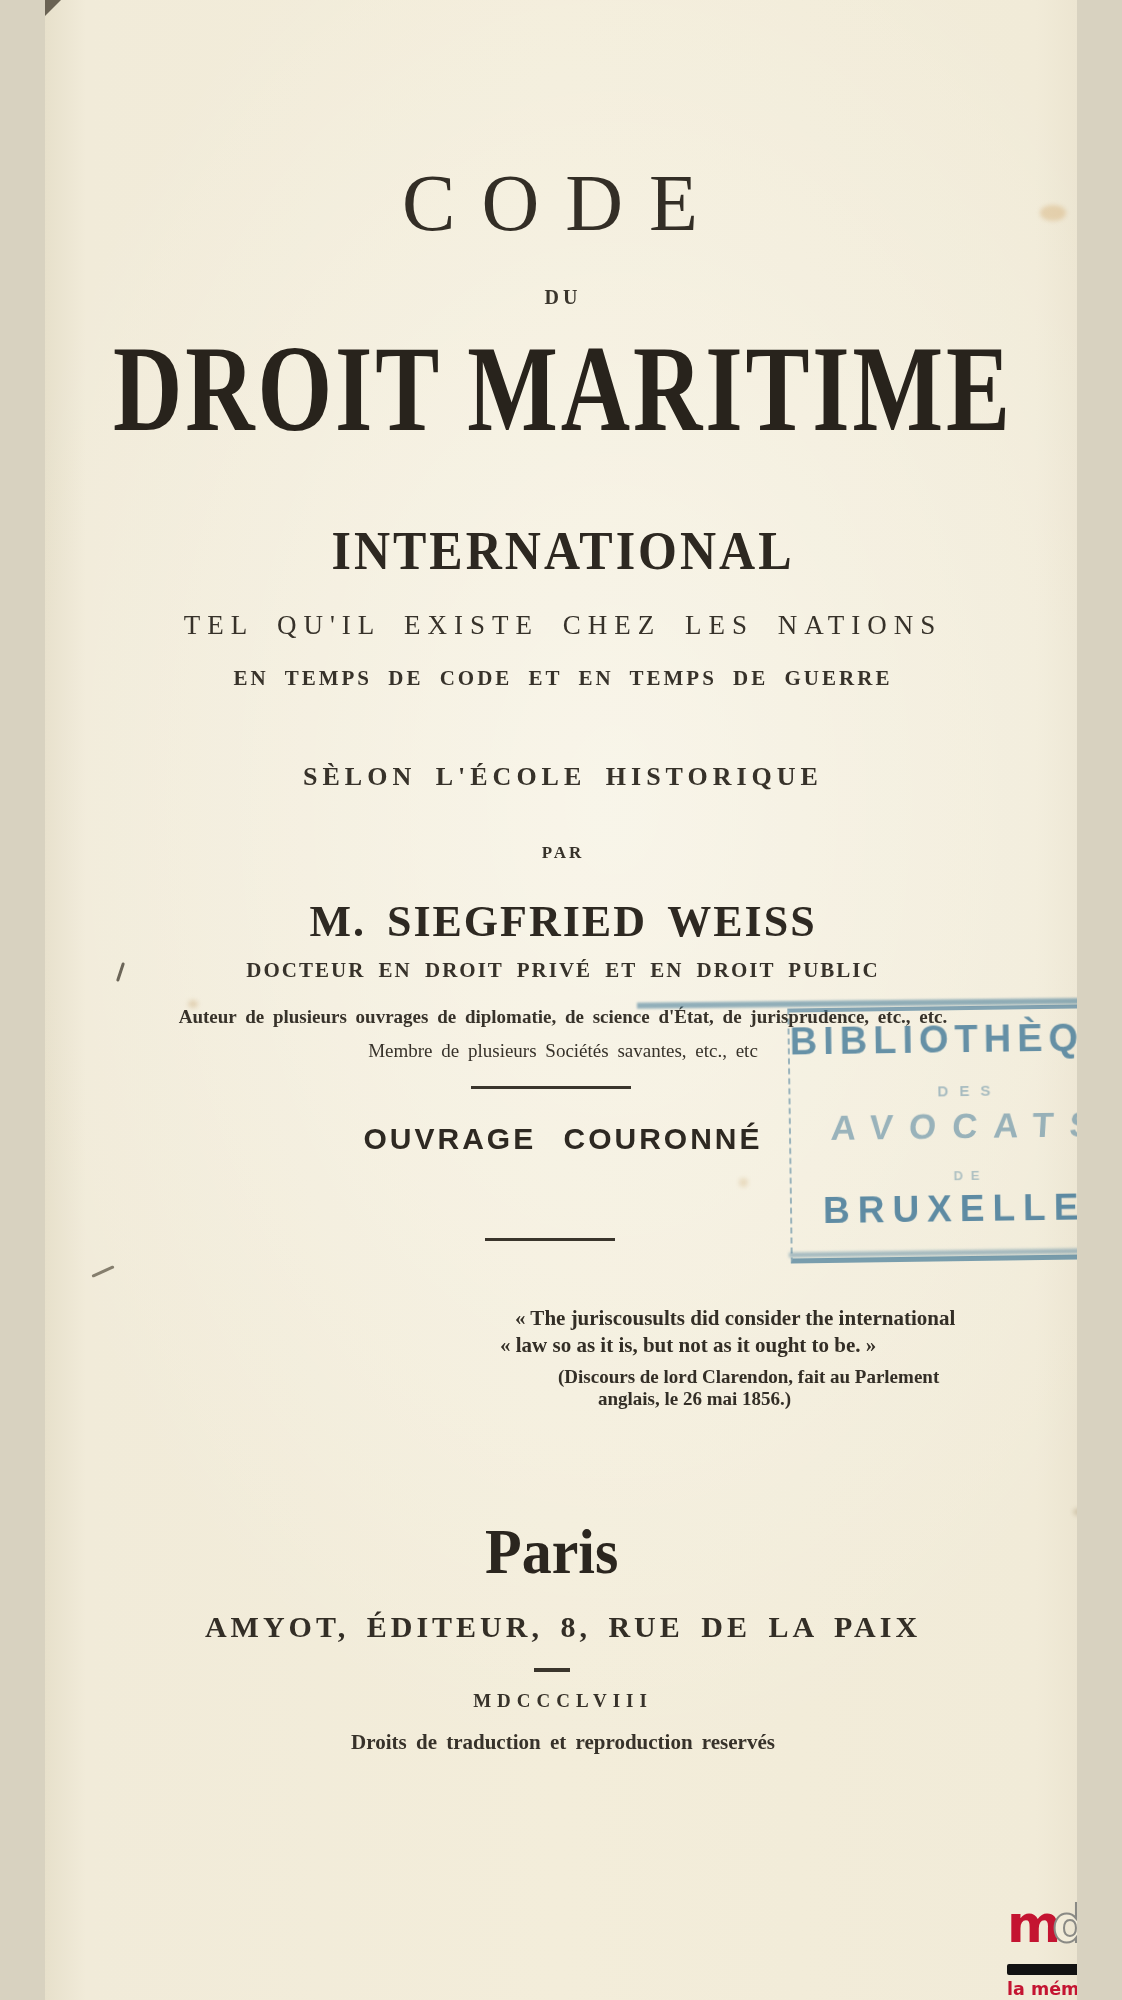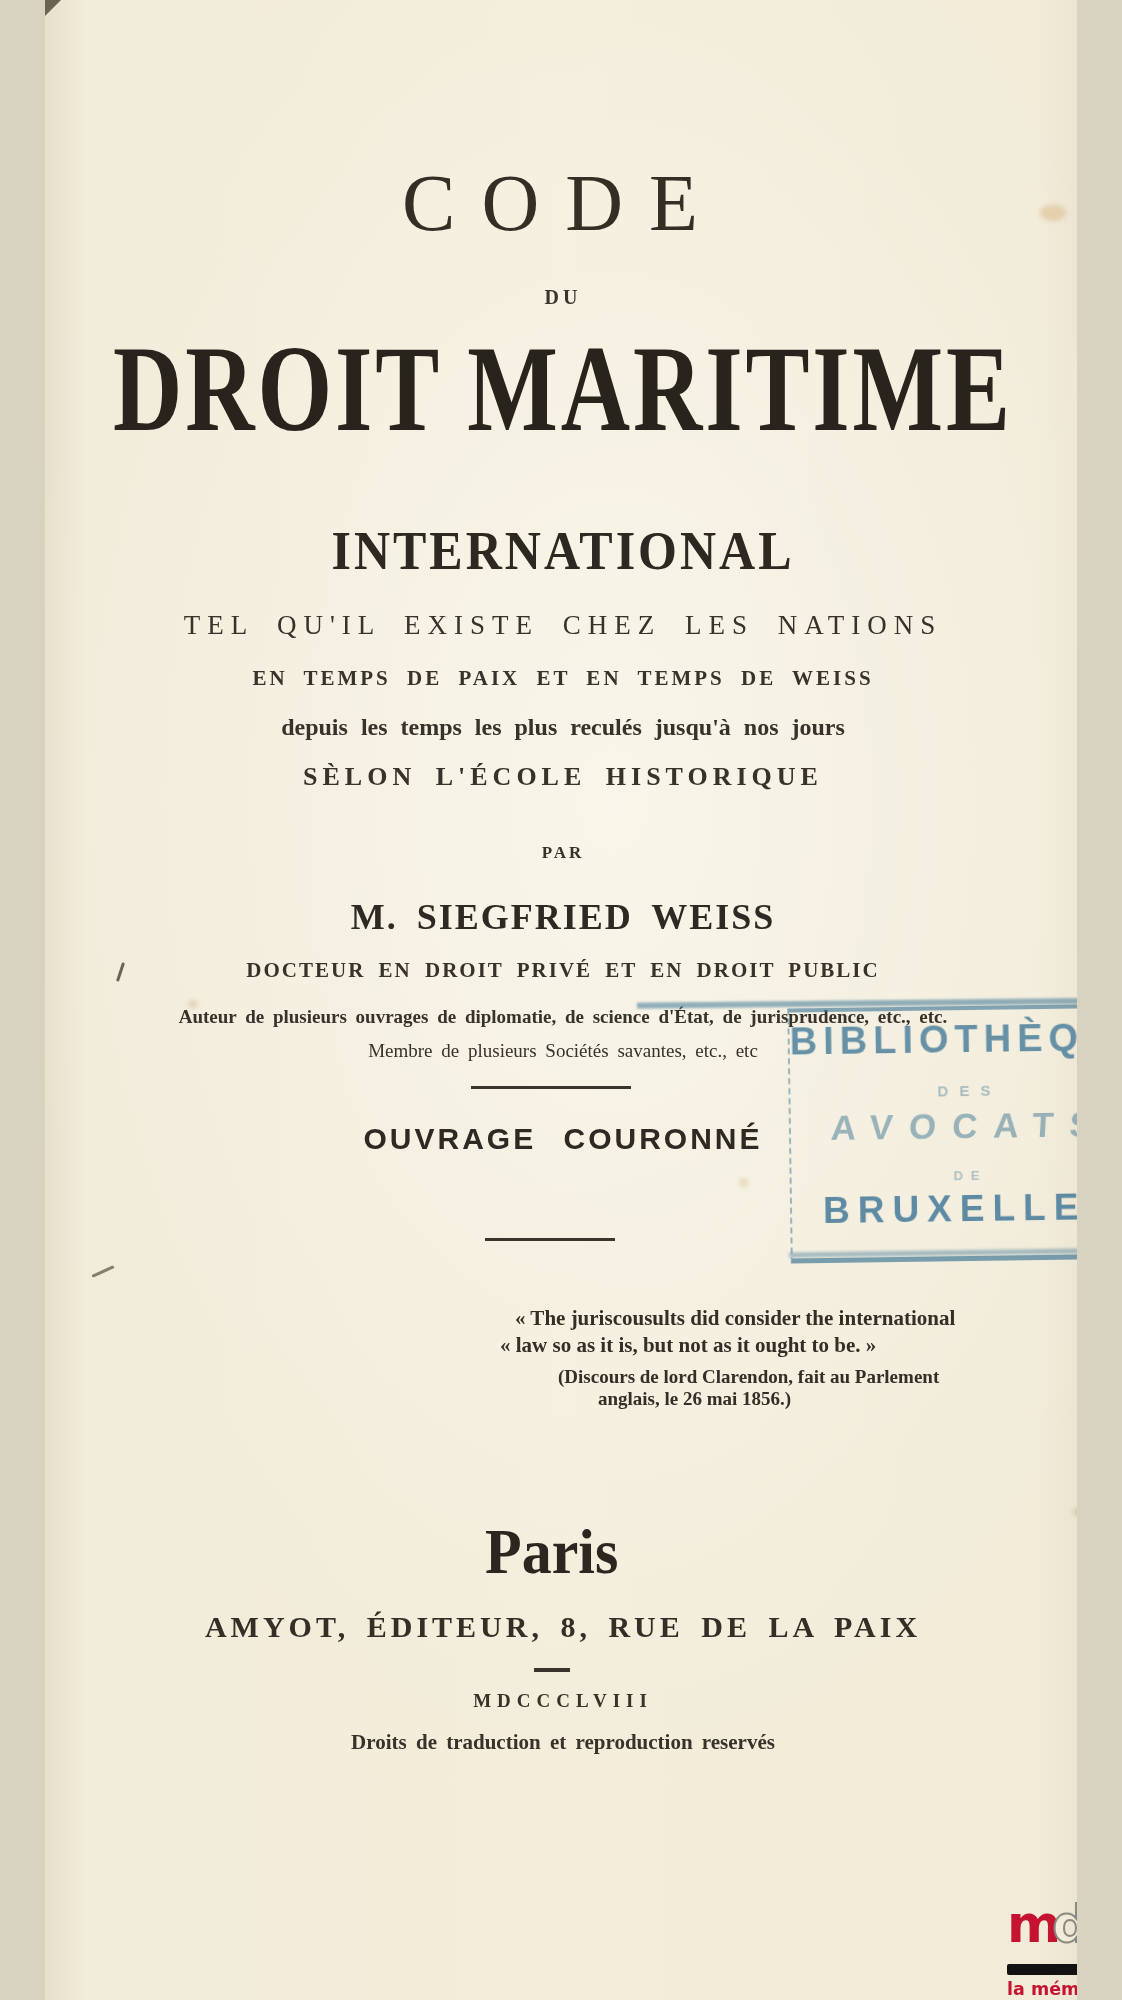--- a/index.html
+++ b/index.html
@@ -23,21 +23,21 @@
   .t-du{top:286px;font-size:20px;font-weight:700;letter-spacing:4px;color:#3a352c;}
   .t-main{top:332px;font-size:100px;font-weight:700;letter-spacing:3px;color:#28231c;
           transform:translateX(-50%) scale(0.96,1.22);}
   .t-intl{top:522px;font-size:50px;font-weight:600;letter-spacing:3px;color:#2d2821;
           transform:translateX(-50%) scaleY(1.08);}
   .t-sub1{top:610px;font-size:27px;letter-spacing:7px;word-spacing:10px;color:#37322a;}
   .t-sub2{top:666px;font-size:21px;font-weight:700;letter-spacing:3px;word-spacing:8px;}
   .t-sub3{top:714px;font-size:24px;word-spacing:7px;font-weight:600;}
   .t-sub4{top:762px;font-size:26px;font-weight:700;letter-spacing:5px;word-spacing:8px;text-align:right;}
   .t-par{top:843px;font-size:17px;font-weight:700;letter-spacing:3px;}
-  .t-name{top:896px;font-size:36px;font-weight:600;letter-spacing:2px;word-spacing:8px;color:#2e2922;}
+  .t-name{top:896px;font-size:44px;font-weight:600;letter-spacing:2px;word-spacing:8px;color:#2e2922;}
   .t-doc{top:958px;font-size:21px;font-weight:700;letter-spacing:2px;word-spacing:6px;}
   .t-note1{top:1006px;font-size:19px;font-weight:600;word-spacing:4px;}
   .t-note2{top:1040px;font-size:19px;font-weight:400;word-spacing:4px;}
 
   .rule{position:absolute;background:#3a352c;height:3px;}
   .rule1{top:1086px;left:426px;width:160px;}
   .rule2{top:1238px;left:440px;width:130px;}
   .rule3{top:1668px;left:489px;width:36px;height:4px;}
 
   .t-award1{top:1122px;font-size:30px;font-weight:700;letter-spacing:3px;word-spacing:16px;
@@ -111,22 +111,21 @@
   <div class="spot spot1"></div>
   <div class="spot spot2"></div>
   <div class="spot spot3"></div>
   <div class="spot spot4"></div>
 
   <div class="cline t-code">CODE</div>
   <div class="cline t-du">DU</div>
   <div class="cline t-main">DROIT MARITIME</div>
   <div class="cline t-intl">INTERNATIONAL</div>
   <div class="cline t-sub1">TEL QU'IL EXISTE CHEZ LES NATIONS</div>
-  <div class="cline t-sub2">EN TEMPS DE PAIX ET EN TEMPS DE WEISS</div>
-  <div class="cline t-sub3">depuis les temps les plus reculés jusqu'à nos jours</div>
+  <div class="cline t-sub2">EN TEMPS DE CODE ET EN TEMPS DE GUERRE</div>
   <div class="cline t-sub4">SÈLON L'ÉCOLE HISTORIQUE</div>
 
   <div class="cline t-par">PAR</div>
   <div class="cline t-name">M. SIEGFRIED WEISS</div>
   <div class="cline t-doc">DOCTEUR EN DROIT PRIVÉ ET EN DROIT PUBLIC</div>
   <div class="cline t-note1">Auteur de plusieurs ouvrages de diplomatie, de science d'État, de jurisprudence, etc., etc.</div>
   <div class="cline t-note2">Membre de plusieurs Sociétés savantes, etc., etc</div>
 
   <div class="rule rule1"></div>
 

